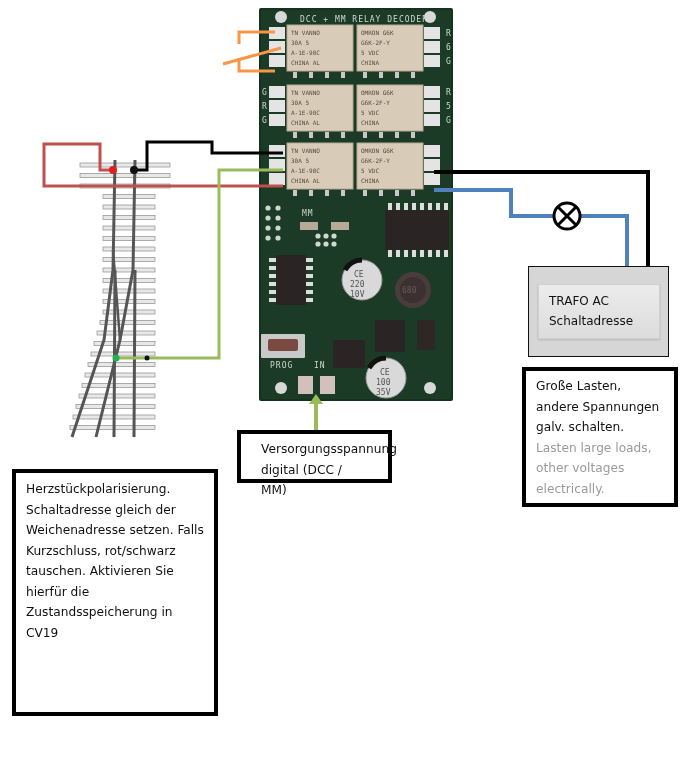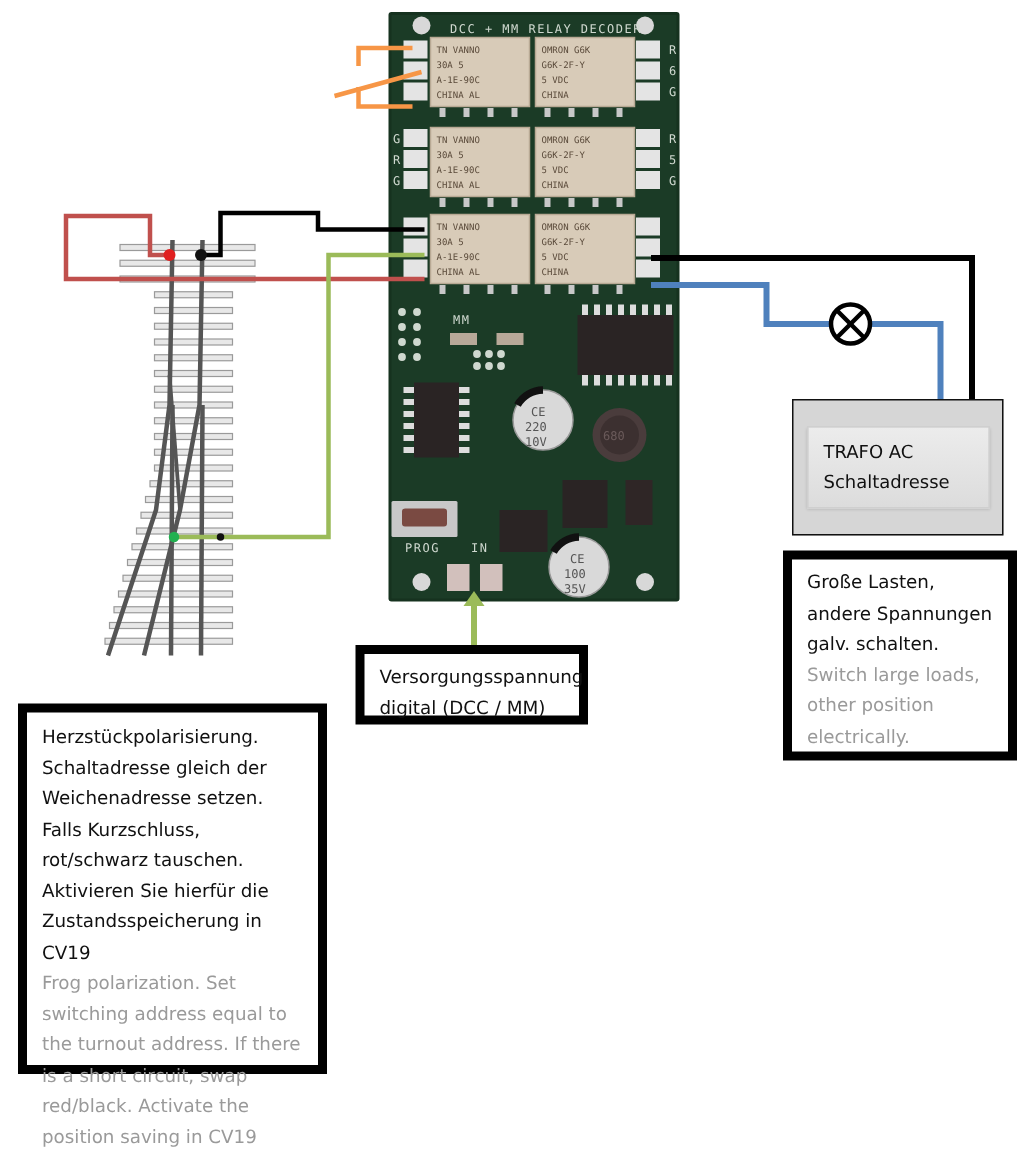--- a/index.html
+++ b/index.html
@@ -2,25 +2,25 @@
 <html><head>
 <meta charset="utf-8">
 <style>
   html,body{margin:0;padding:0;background:#ffffff;}
   body{width:687px;height:768px;position:relative;overflow:hidden;font-family:"DejaVu Sans",sans-serif;}
   .abs{position:absolute;}
   #diagram{position:absolute;left:0;top:0;width:687px;height:768px;}
   .pcb-label{font-family:"DejaVu Sans Mono",monospace;fill:#cfd8cf;font-size:8px;letter-spacing:1px;}
   .relay-txt{font-family:"DejaVu Sans Mono",monospace;fill:#5a4a3a;font-size:6px;}
   .cap-txt{font-family:"DejaVu Sans Mono",monospace;fill:#555;font-size:8px;}
-  .note{position:absolute;background:#fff;border:6px solid #000000;box-sizing:border-box;font-family:"DejaVu Sans",sans-serif;font-size:12.2px;line-height:20.5px;color:#111;}
+  .note{position:absolute;background:#fff;border:4px solid #000000;box-sizing:border-box;font-family:"DejaVu Sans",sans-serif;font-size:12.2px;line-height:20.5px;color:#111;}
   .note .en{color:#9a9a9a;}
   .note p{margin:0;}
   #note-frog{left:12px;top:469px;width:206px;height:247px;padding:6px 10px;}
-  #note-supply{left:237px;top:430px;width:155px;height:53px;padding:5px 10px;}
+  #note-supply{left:237px;top:430px;width:155px;height:53px;padding:5px 20px;}
   #note-loads{left:522px;top:367px;width:156px;height:140px;padding:5px 10px;}
   #trafo-outer{left:528px;top:266px;width:141px;height:91px;background:#d6d6d6;border:1.5px solid #111;box-sizing:border-box;}
   #trafo-inner{left:538px;top:284px;width:122px;height:55px;background:linear-gradient(#ececec,#dcdcdc);border:1px solid #cfcfcf;box-shadow:0 1px 2px rgba(0,0,0,.15);box-sizing:border-box;padding:6px 10px;font-size:12px;line-height:20px;color:#111;}
 </style>
 </head>
 <body>
 
 <svg id="diagram" viewBox="0 0 687 768" xmlns="http://www.w3.org/2000/svg">
   <defs>
     <pattern id="sleeper" width="1" height="1"></pattern>
@@ -297,23 +297,22 @@
 </svg>
 
 <div id="trafo-outer" class="abs"></div>
 <div id="trafo-inner" class="abs">
   <div>TRAFO AC</div>
   <div>Schaltadresse</div>
 </div>
 
 <div id="note-frog" class="note">
   <p>Herzstückpolarisierung. Schaltadresse gleich der Weichenadresse setzen. Falls Kurzschluss, rot/schwarz tauschen. Aktivieren Sie hierfür die Zustandsspeicherung in CV19</p>
-  <p class="en">Frog polarization. Set switching address equal to the turnout address. If there is a short circuit, swap red/black. Activate the position saving in CV19</p>
 </div>
 
 <div id="note-supply" class="note">
   <p>Versorgungsspannung digital (DCC / MM)</p>
 </div>
 
 <div id="note-loads" class="note">
   <p>Große Lasten, andere Spannungen galv. schalten.</p>
-  <p class="en">Switch large loads, other position electrically.</p>
+  <p class="en">Lasten large loads, other voltages electrically.</p>
 </div>
 
 </body></html>

